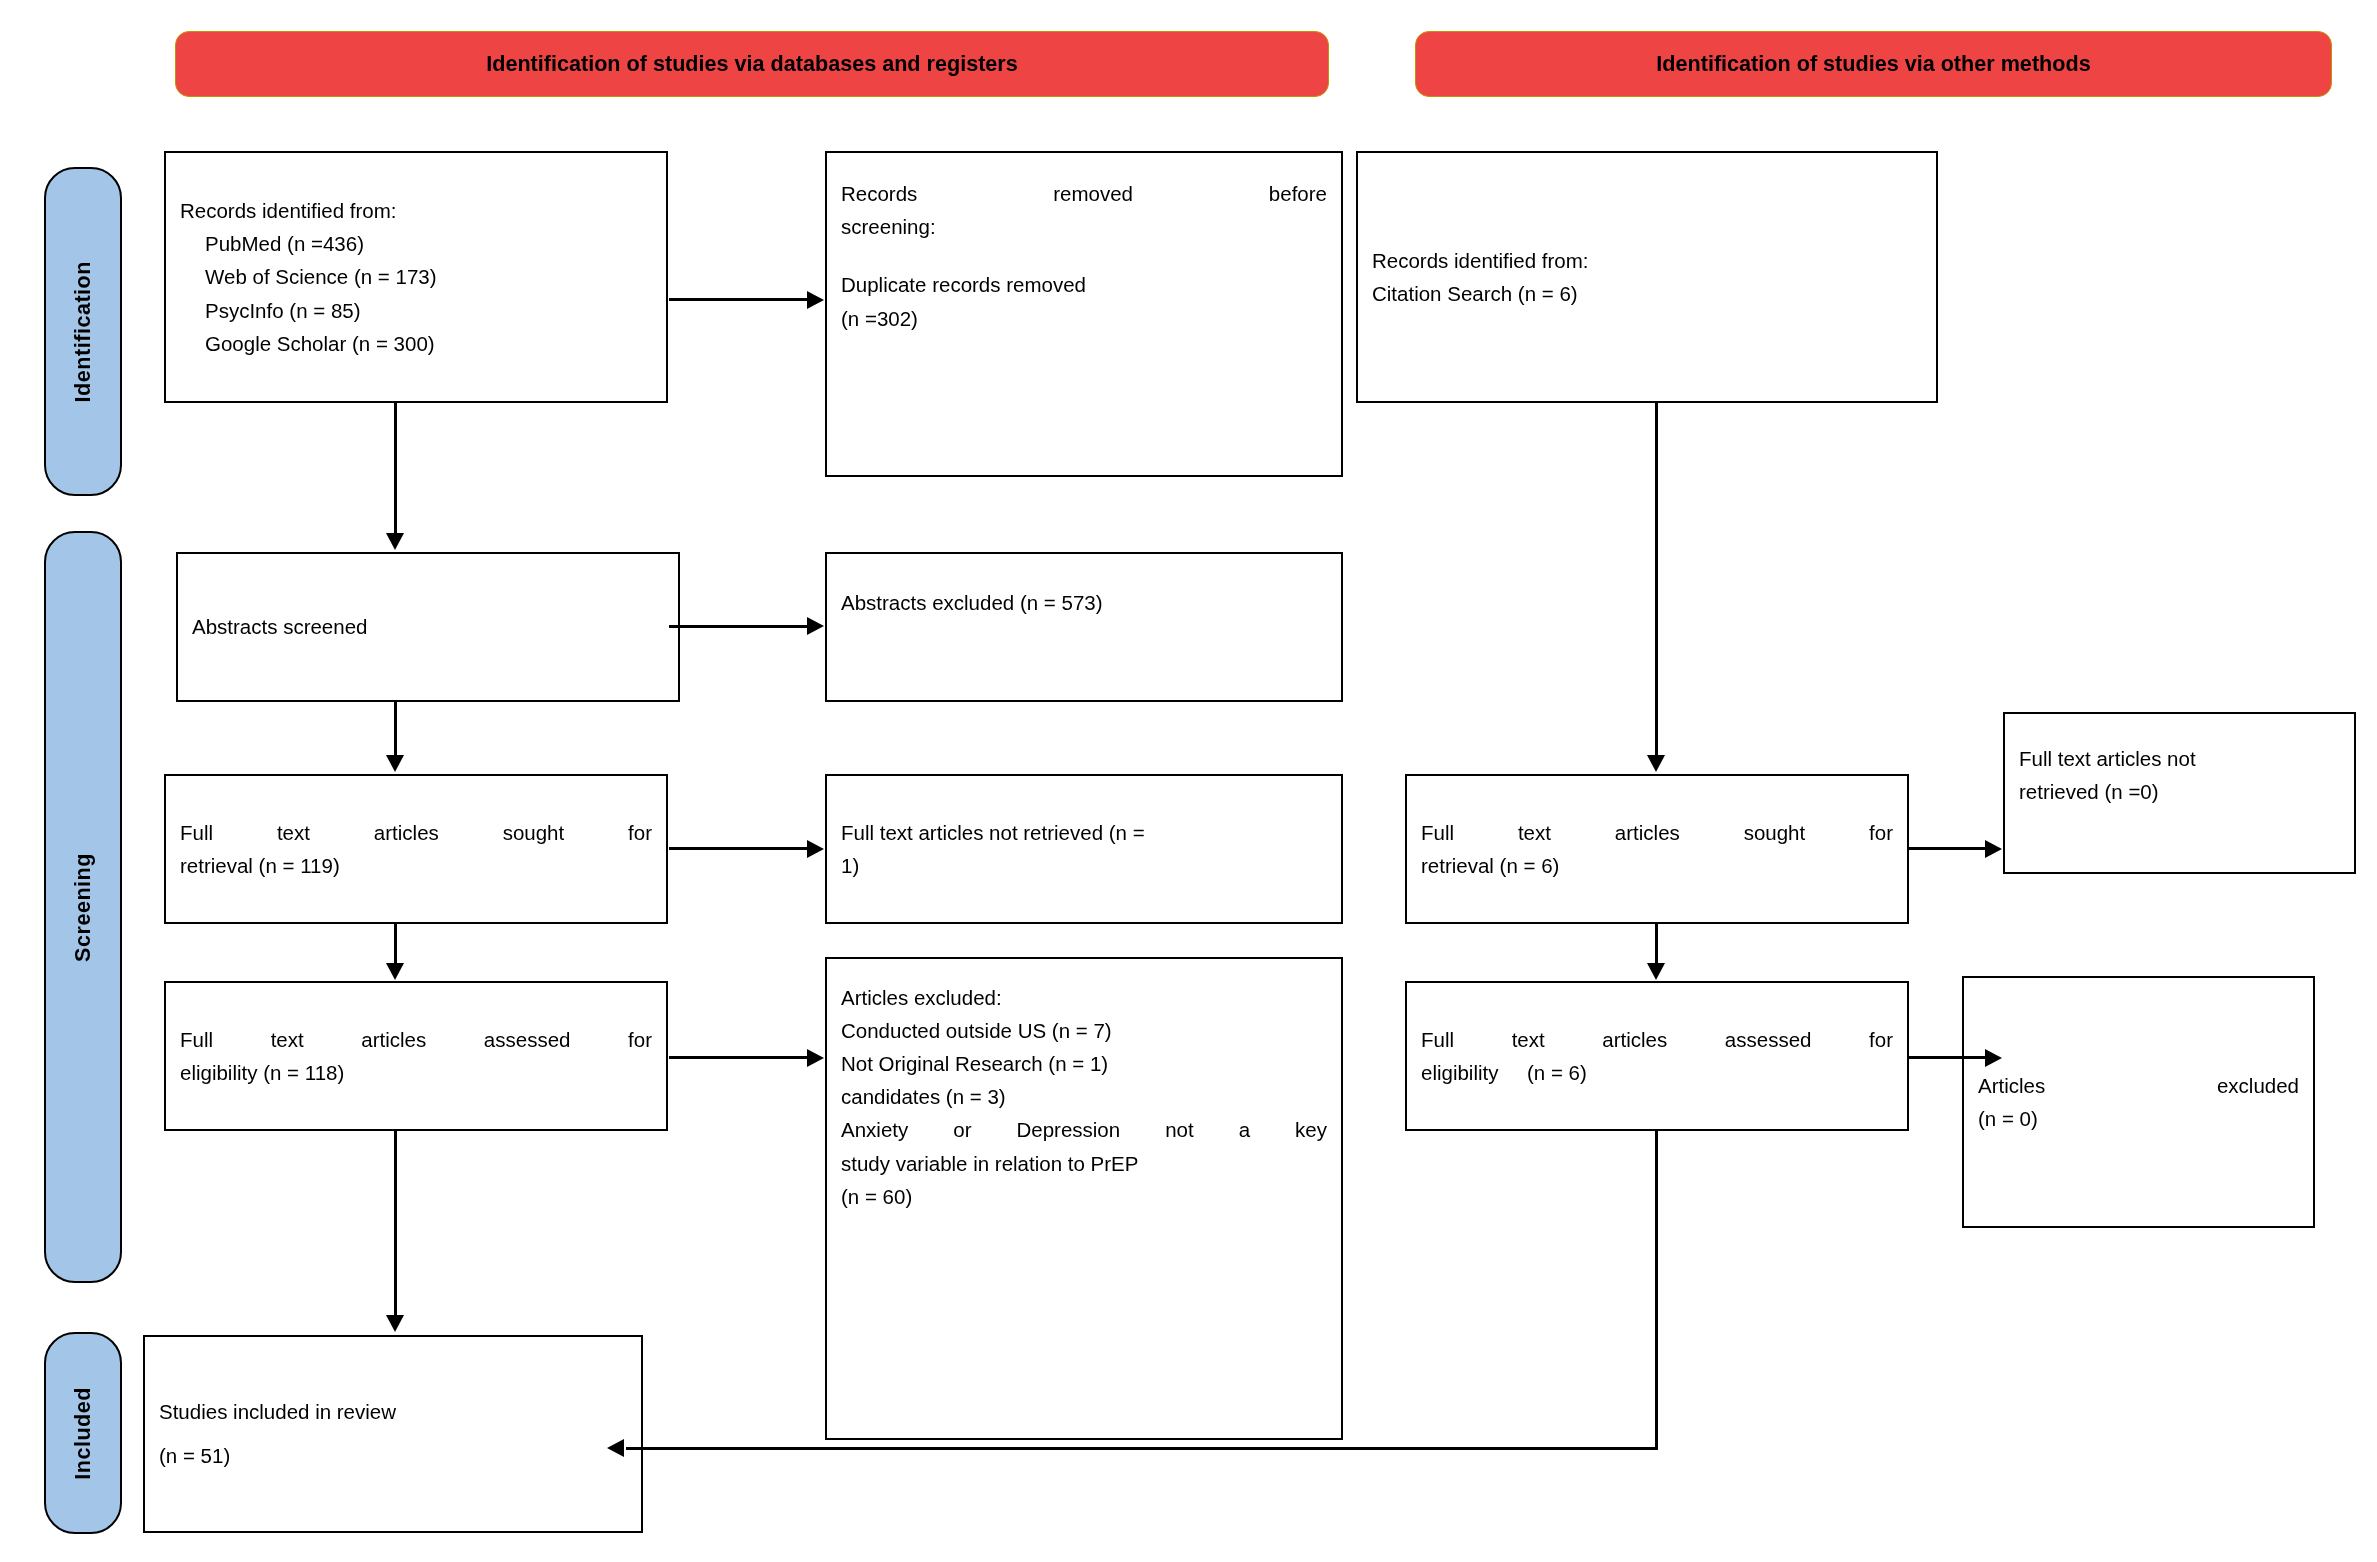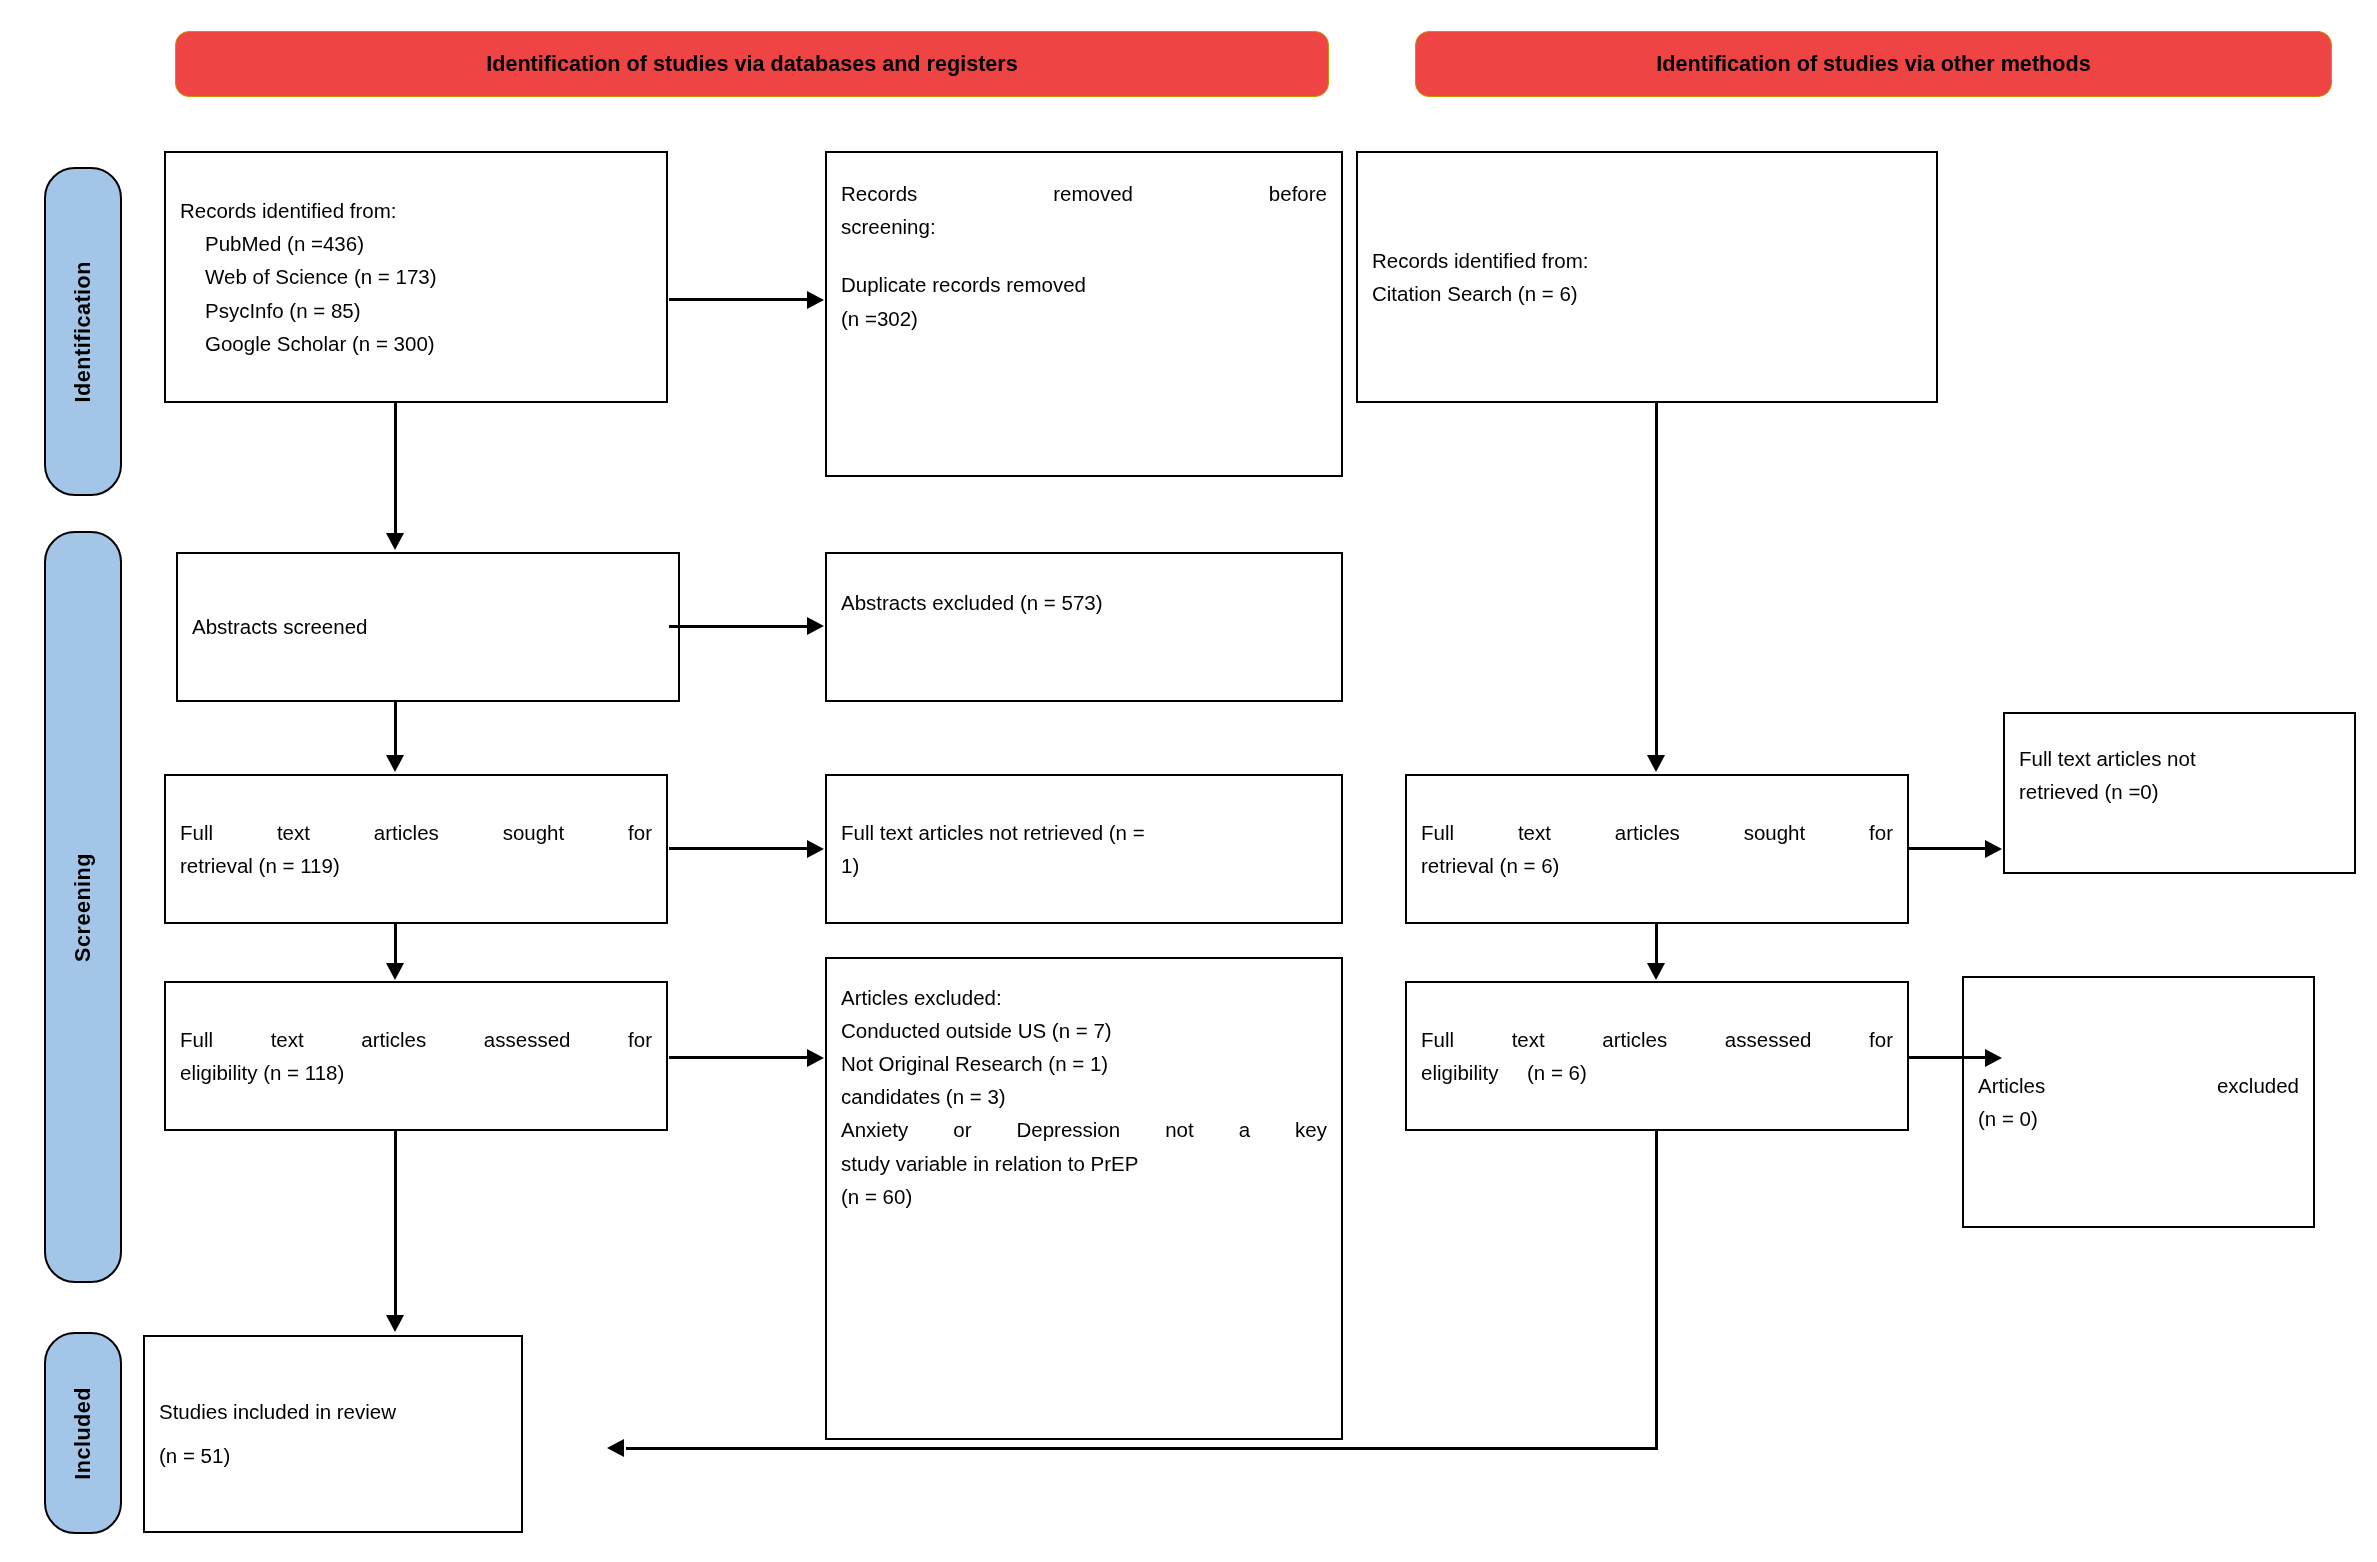--- a/index.html
+++ b/index.html
@@ -211,21 +211,21 @@
   <div class="flow-box" style="left:1405px; top:981px; width:504px; height:150px;">
     <div class="line just"><span>Full</span> <span>text</span> <span>articles</span> <span>assessed</span> <span>for</span></div>
     <div class="line"><span>eligibility</span>&nbsp;&nbsp;&nbsp;&nbsp;&nbsp;<span>(n = 6)</span></div>
   </div>
 
   <div class="flow-box" style="left:1948px; top:976px; width:353px; height:252px;margin-left:14px;">
     <div class="line just"><span>Articles</span> <span>excluded</span></div>
     <div class="line">(n = 0)</div>
   </div>
 
-  <div class="flow-box" style="left:143px; top:1335px; width:380px; height:198px;">
+  <div class="flow-box" style="left:143px; top:1335px; width:500px; height:198px;">
     <div class="line">Studies included in review</div>
     <div class="spacer-sm"></div>
     <div class="line">(n = 51)</div>
   </div>
 
   <div class="ln h" style="left:669px; top:298px; width:139px;"></div>
   <div class="arrow-right" style="left:807px; top:291px;"></div>
 
   <div class="ln v" style="left:394px; top:403px; height:131px;"></div>
   <div class="arrow-down" style="left:386px; top:533px;"></div>

